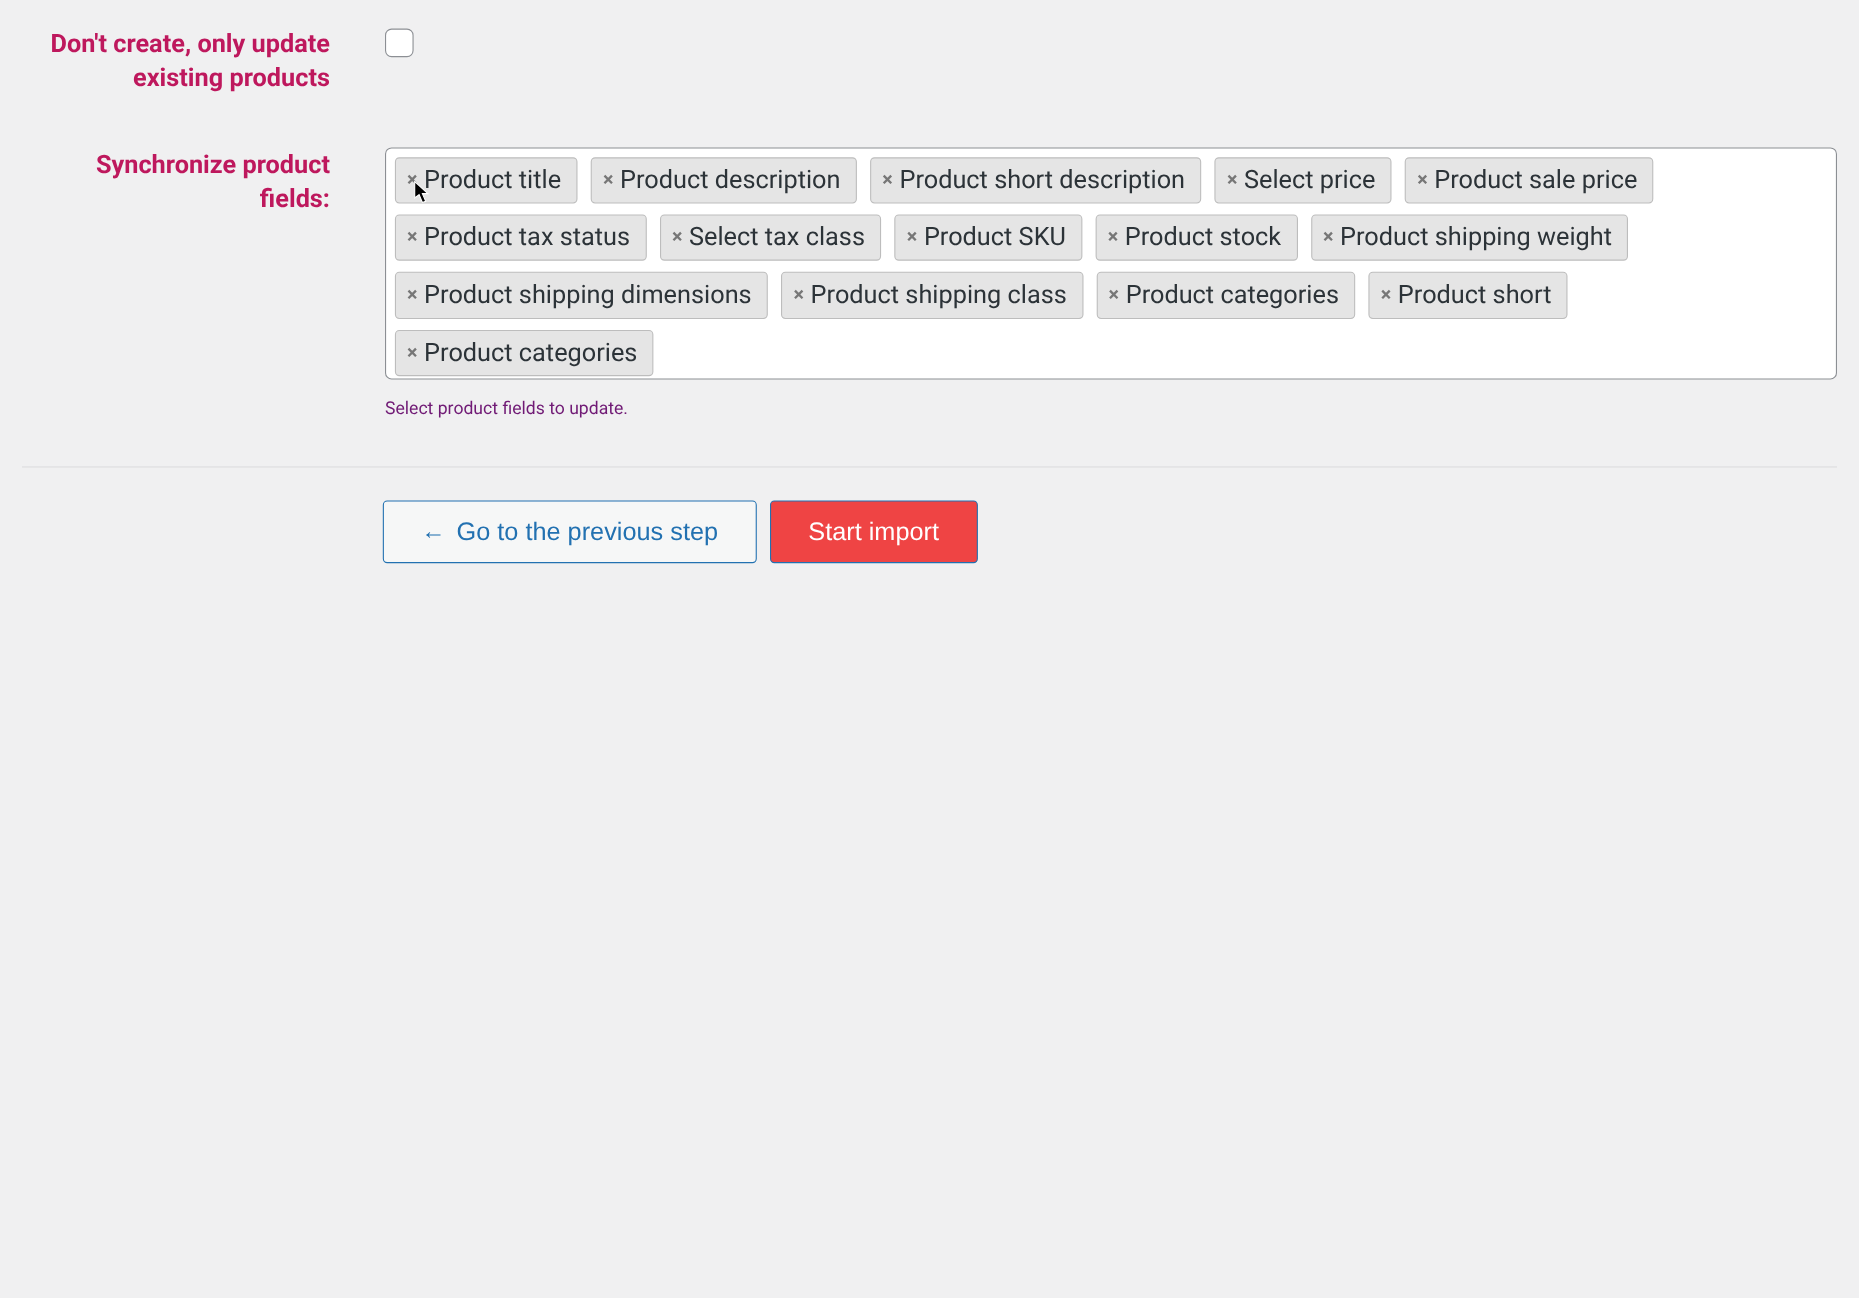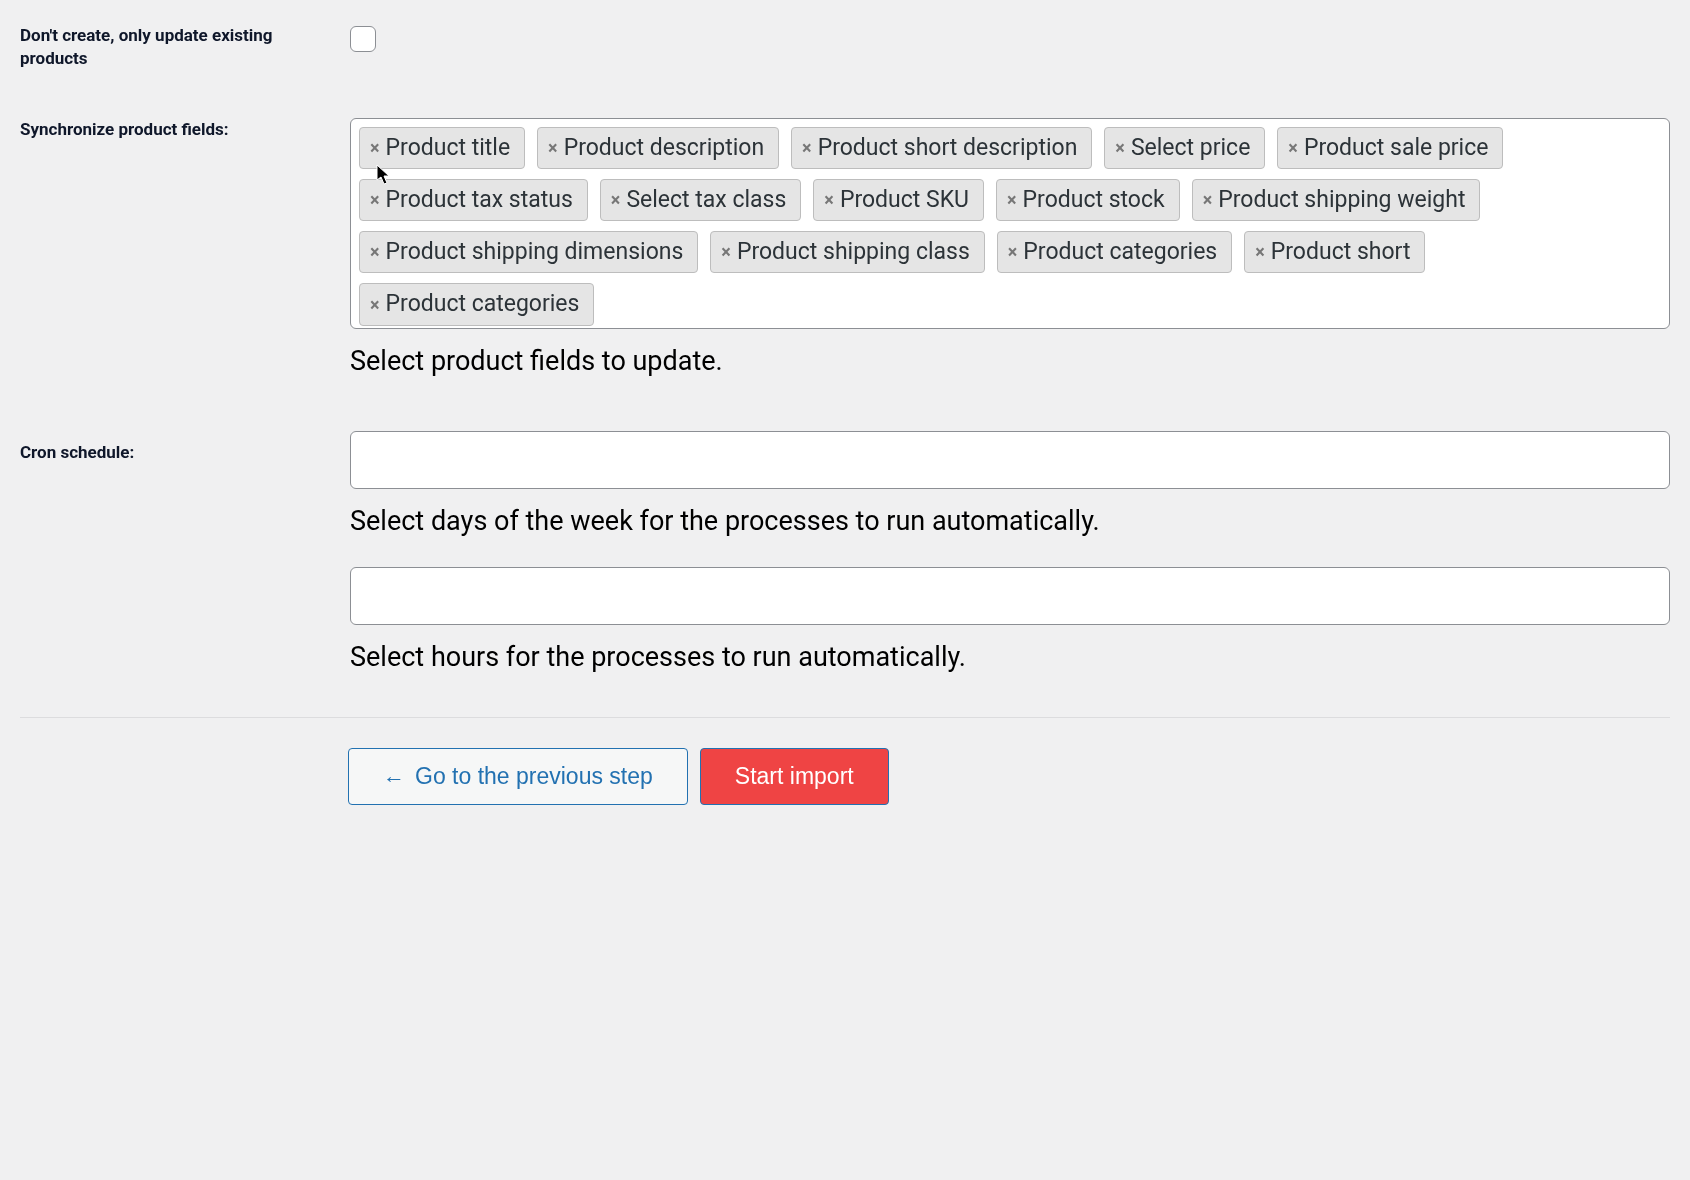--- a/index.html
+++ b/index.html
@@ -12,27 +12,27 @@
     font-size: 23px;
   }
   .form-table {
     width: 100%;
     border-collapse: collapse;
   }
   .form-table tr {
     vertical-align: top;
   }
   .form-table th {
-    text-align: left;
+    text-align: right;
     font-weight: 700;
     width: 320px;
     padding: 24px 20px 24px 20px;
     line-height: 1.35;
-    font-size: 17px;
-    color: #0f172a;
+    font-size: 23px;
+    color: #be185d;
   }
   .form-table td {
     padding: 24px 20px 24px 30px;
   }
   .checkbox {
     width: 26px;
     height: 26px;
     border: 1px solid #8c8f94;
     border-radius: 6px;
     background: #fff;
@@ -62,22 +62,22 @@
     white-space: nowrap;
   }
   .tag-x {
     color: #777;
     font-weight: 700;
     margin-right: 6px;
     font-size: 18px;
     line-height: 1;
   }
   .help {
-    color: #000000;
-    font-size: 27px;
+    color: #701a75;
+    font-size: 16px;
     margin-top: 16px;
   }
   .selectbox {
     width: 100%;
     height: 58px;
     border: 1px solid #8c8f94;
     border-radius: 6px;
     background: #fff;
   }
   .divider {
@@ -203,30 +203,20 @@
               </span>
               <span class="tag">
                 <span class="tag-x">×</span>
                 <span>Product categories</span>
               </span>
             </div>
       <div class="help">Select product fields to update.</div>
     </td>
   </tr>
 
-  <tr class="row-cron">
-    <th>Cron schedule:</th>
-    <td>
-      <div class="selectbox"></div>
-      <div class="help">Select days of the week for the processes to run automatically.</div>
-      <div class="inner-gap"></div>
-      <div class="selectbox"></div>
-      <div class="help">Select hours for the processes to run automatically.</div>
-    </td>
-  </tr>
 
 </tbody>
     </table>
 
 <hr class="divider">
 
 <div class="actions">
   <button class="btn btn-secondary">
     <span class="arrow-left">←</span>
     <span>Go to the previous step</span>

